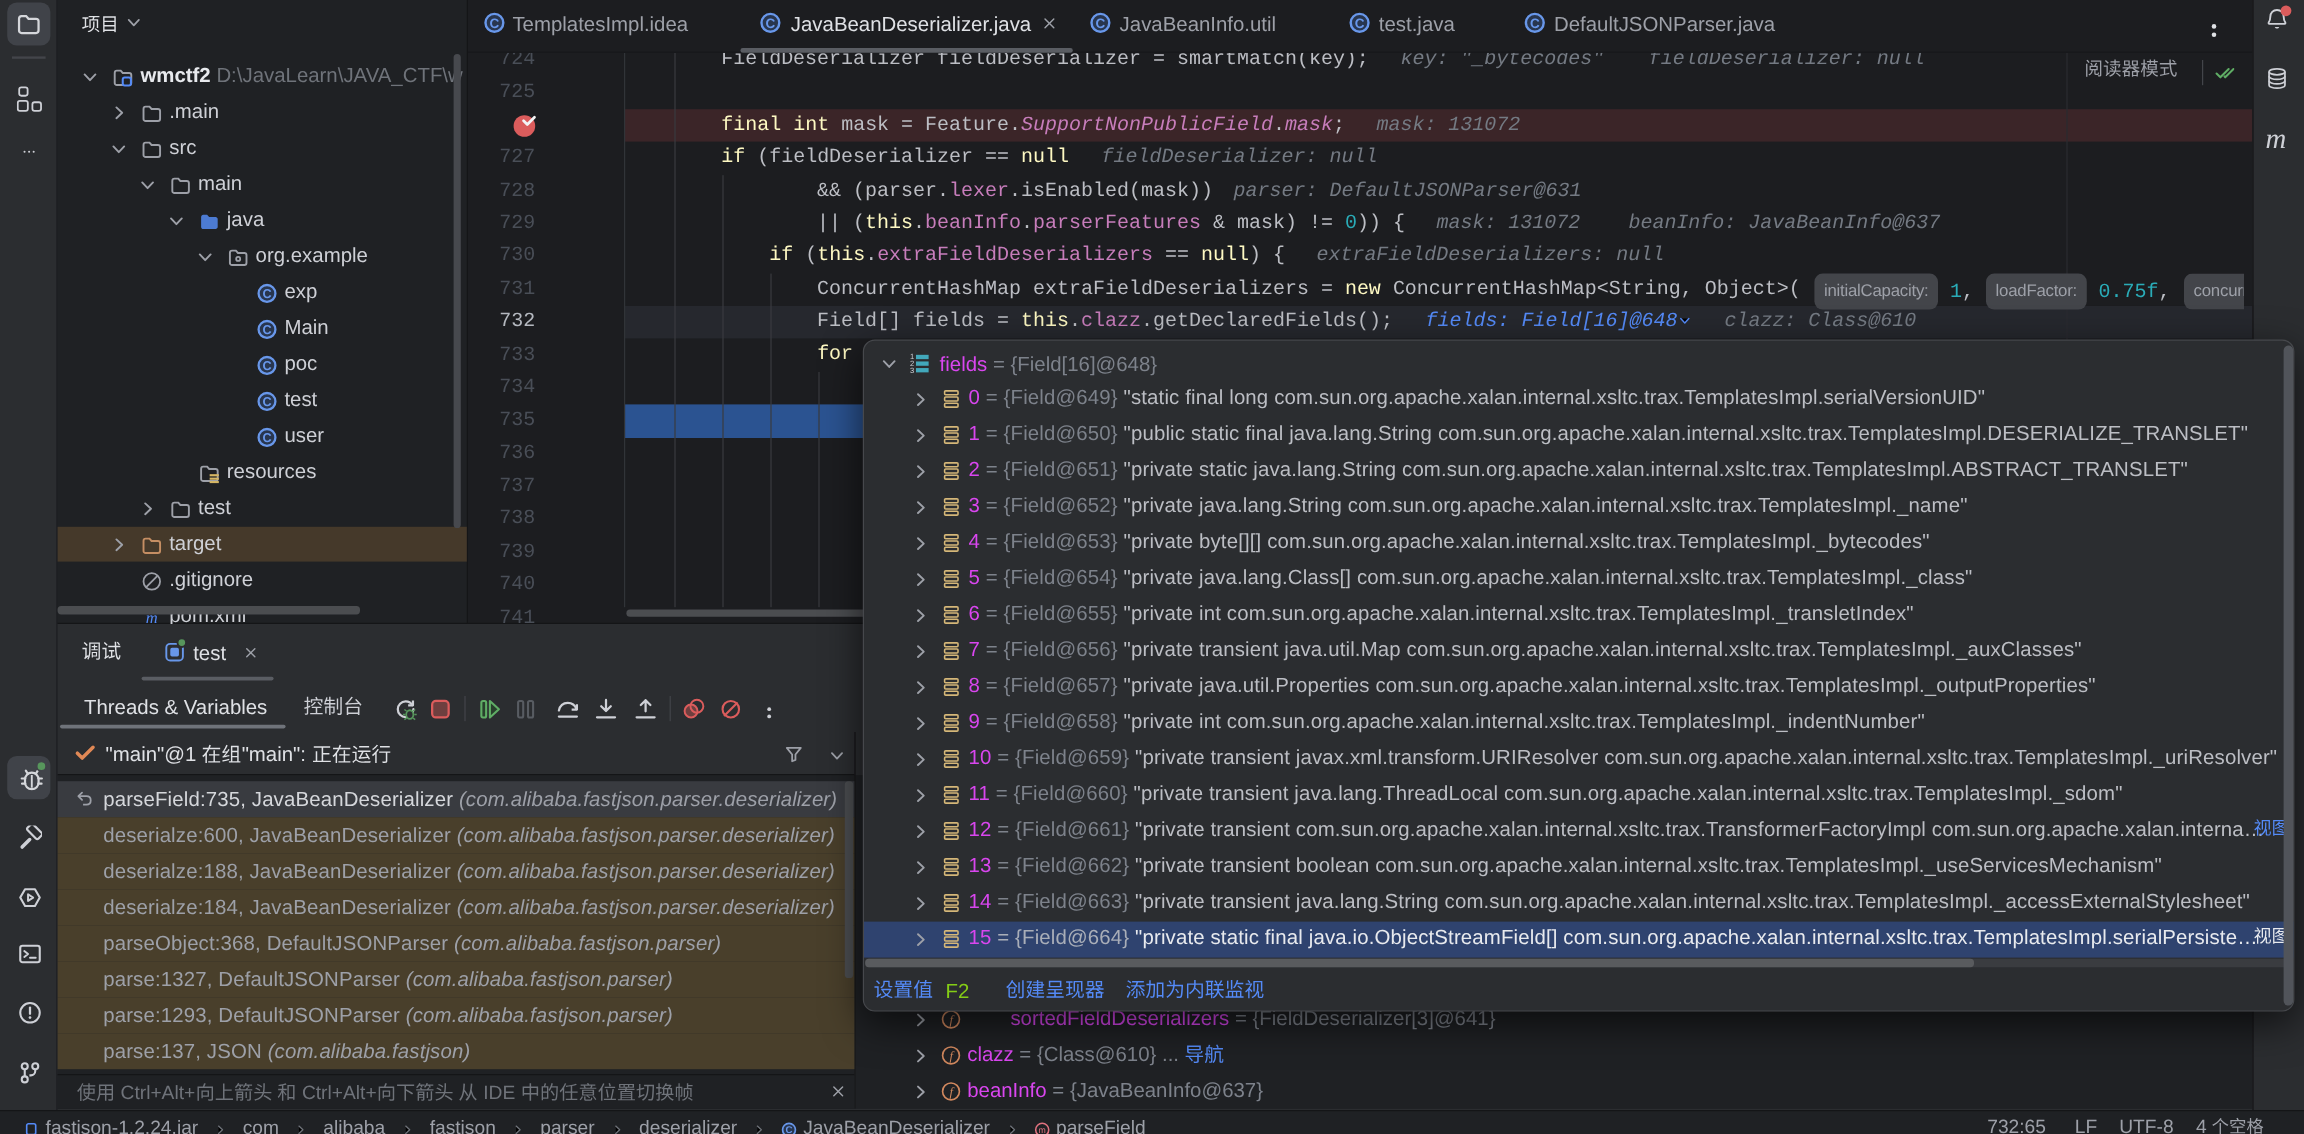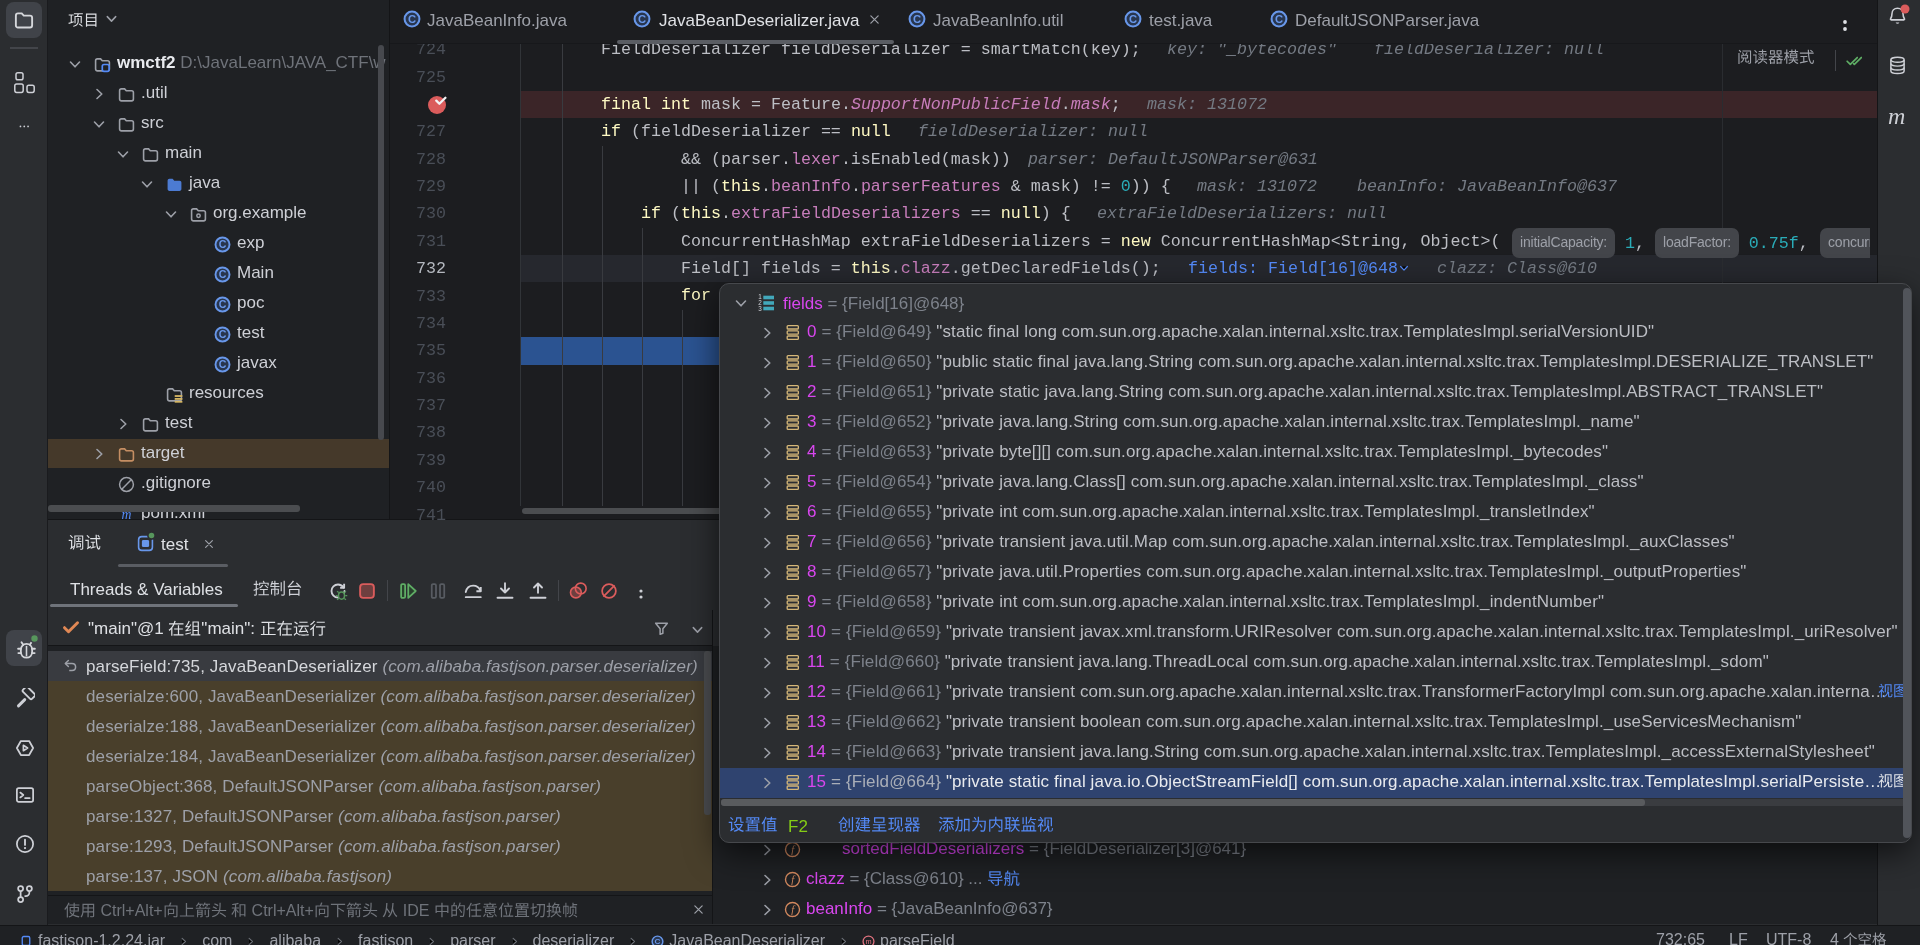--- a/index.html
+++ b/index.html
@@ -6,21 +6,21 @@
 .abs{position:absolute}
 svg.cj{display:inline-block;vertical-align:-0.12em;fill:currentColor}
 .row{position:absolute;white-space:pre}
 .ui{font-size:17px;color:#ced0d6}
 .mono{font-family:"Liberation Mono",monospace;font-size:16.66px;white-space:pre;color:#bcbec4}
 .it{font-style:italic}
 .kw{color:#fef9c3}
 .fld{color:#c77dbb}
 .num{color:#2aacb8}
 .hint{color:#747a83;font-style:italic}
-.hintb{color:#548af7;}
+.hintb{color:#548af7;font-style:italic}
 .chip{display:inline-block;background:#43454a;color:#9da0a8;border-radius:7px;
   font-family:"Liberation Sans",sans-serif;font-size:14px;font-style:normal;
   padding:1px 8px 2px;vertical-align:0.06em;letter-spacing:-0.2px}
 .ref{color:#7d828b}
 .oname{color:#d946ef}
 </style></head>
 <body>
 <svg width="0" height="0" style="position:absolute">
     <defs>
       <path id="k0" d="M61.8 38V59.1C61.8 69.6 59.1 82.4 31.9 89.9C33.5 91.4 35.7 94.1 36.6 95.7C64.9 86.8 69.3 72.2 69.3 59.1V38ZM68.9 78.9C76.6 83.9 86.4 91.1 91.1 95.9L96.1 90.6C91.3 85.9 81.3 79 73.6 74.2ZM2.9 69.6 4.8 77.4C14 74.3 26.2 70.1 37.9 66.1L36.9 59.6L24.7 63.3V23H36.3V15.8H4.6V23H17.2V65.5ZM41.7 25.6V72.7H49V32.4H81.6V72.5H89.1V25.6H65.5C67 22.5 68.6 18.8 70.2 15.2H95.7V8.4H38.1V15.2H61.3C60.3 18.6 59.1 22.4 57.8 25.6Z"></path>
@@ -122,21 +122,21 @@
       <path d="M3.5 6 L8 10.8 L12.5 6" stroke="#9da0a8" stroke-width="1.6" stroke-linecap="round" stroke-linejoin="round"></path>
     </svg><svg class="abs" style="left:67px;top:56px" width="16" height="16" viewBox="0 0 16 16" fill="none">
       <path d="M3.5 6 L8 10.8 L12.5 6" stroke="#9da0a8" stroke-width="1.6" stroke-linecap="round" stroke-linejoin="round"></path>
     </svg><svg class="abs" style="left:94px;top:56px" width="17" height="17" viewBox="0 0 16 16" fill="none">
       <path d="M1.5 4.5c0-1 .7-1.8 1.7-1.8h3l1.6 1.8h5c1 0 1.7.8 1.7 1.7v6c0 1-.7 1.8-1.7 1.8H3.2c-1 0-1.7-.8-1.7-1.7z" stroke="#9da0a8" stroke-width="1.5"></path>
       <rect x="7.8" y="8" width="6.4" height="6.4" rx="1.6" fill="#1f2124" stroke="#548af7" stroke-width="1.6"></rect>
     </svg><div class="abs ui" style="left:117px;top:53px"><span style="font-weight:bold;color:#e8eaee">wmctf2</span> <span style="color:#6f737a">D:\JavaLearn\JAVA_CTF\w</span></div><svg class="abs" style="left:91px;top:86px" width="16" height="16" viewBox="0 0 16 16" fill="none">
       <path d="M6 3.5 L10.8 8 L6 12.5" stroke="#9da0a8" stroke-width="1.6" stroke-linecap="round" stroke-linejoin="round"></path>
     </svg><svg class="abs" style="left:118px;top:86px" width="17" height="17" viewBox="0 0 16 16" fill="none">
       <path d="M1.5 4.5c0-1 .7-1.8 1.7-1.8h3l1.6 1.8h5c1 0 1.7.8 1.7 1.7v6c0 1-.7 1.8-1.7 1.8H3.2c-1 0-1.7-.8-1.7-1.7z" stroke="#9da0a8" stroke-width="1.5"></path>
-    </svg><div class="abs ui" style="left:141px;top:83px">.util</div><svg class="abs" style="left:91px;top:116px" width="16" height="16" viewBox="0 0 16 16" fill="none">
+    </svg><div class="abs ui" style="left:141px;top:83px">.main</div><svg class="abs" style="left:91px;top:116px" width="16" height="16" viewBox="0 0 16 16" fill="none">
       <path d="M3.5 6 L8 10.8 L12.5 6" stroke="#9da0a8" stroke-width="1.6" stroke-linecap="round" stroke-linejoin="round"></path>
     </svg><svg class="abs" style="left:118px;top:116px" width="17" height="17" viewBox="0 0 16 16" fill="none">
       <path d="M1.5 4.5c0-1 .7-1.8 1.7-1.8h3l1.6 1.8h5c1 0 1.7.8 1.7 1.7v6c0 1-.7 1.8-1.7 1.8H3.2c-1 0-1.7-.8-1.7-1.7z" stroke="#9da0a8" stroke-width="1.5"></path>
     </svg><div class="abs ui" style="left:141px;top:113px">src</div><svg class="abs" style="left:115px;top:146px" width="16" height="16" viewBox="0 0 16 16" fill="none">
       <path d="M3.5 6 L8 10.8 L12.5 6" stroke="#9da0a8" stroke-width="1.6" stroke-linecap="round" stroke-linejoin="round"></path>
     </svg><svg class="abs" style="left:142px;top:146px" width="17" height="17" viewBox="0 0 16 16" fill="none">
       <path d="M1.5 4.5c0-1 .7-1.8 1.7-1.8h3l1.6 1.8h5c1 0 1.7.8 1.7 1.7v6c0 1-.7 1.8-1.7 1.8H3.2c-1 0-1.7-.8-1.7-1.7z" stroke="#9da0a8" stroke-width="1.5"></path>
     </svg><div class="abs ui" style="left:165px;top:143px">main</div><svg class="abs" style="left:139px;top:176px" width="16" height="16" viewBox="0 0 16 16" fill="none">
       <path d="M3.5 6 L8 10.8 L12.5 6" stroke="#9da0a8" stroke-width="1.6" stroke-linecap="round" stroke-linejoin="round"></path>
     </svg><svg class="abs" style="left:166px;top:176px" width="17" height="17" viewBox="0 0 16 16" fill="none">
@@ -154,21 +154,21 @@
       <text x="8" y="11.6" font-family="Liberation Sans" font-size="10" font-weight="bold" fill="#6897ea" text-anchor="middle" stroke="none">C</text>
     </svg><div class="abs ui" style="left:237px;top:263px">Main</div><svg class="abs" style="left:214px;top:296px" width="17" height="17" viewBox="0 0 16 16" fill="none">
       <circle cx="8" cy="8" r="6.6" stroke="#6897ea" stroke-width="1.8" fill="#28364f"></circle>
       <text x="8" y="11.6" font-family="Liberation Sans" font-size="10" font-weight="bold" fill="#6897ea" text-anchor="middle" stroke="none">C</text>
     </svg><div class="abs ui" style="left:237px;top:293px">poc</div><svg class="abs" style="left:214px;top:326px" width="17" height="17" viewBox="0 0 16 16" fill="none">
       <circle cx="8" cy="8" r="6.6" stroke="#6897ea" stroke-width="1.8" fill="#28364f"></circle>
       <text x="8" y="11.6" font-family="Liberation Sans" font-size="10" font-weight="bold" fill="#6897ea" text-anchor="middle" stroke="none">C</text>
     </svg><div class="abs ui" style="left:237px;top:323px">test</div><svg class="abs" style="left:214px;top:356px" width="17" height="17" viewBox="0 0 16 16" fill="none">
       <circle cx="8" cy="8" r="6.6" stroke="#6897ea" stroke-width="1.8" fill="#28364f"></circle>
       <text x="8" y="11.6" font-family="Liberation Sans" font-size="10" font-weight="bold" fill="#6897ea" text-anchor="middle" stroke="none">C</text>
-    </svg><div class="abs ui" style="left:237px;top:353px">javax</div><svg class="abs" style="left:166px;top:386px" width="17" height="17" viewBox="0 0 16 16" fill="none">
+    </svg><div class="abs ui" style="left:237px;top:353px">user</div><svg class="abs" style="left:166px;top:386px" width="17" height="17" viewBox="0 0 16 16" fill="none">
       <path d="M1.5 4.5c0-1 .7-1.8 1.7-1.8h3l1.6 1.8h5c1 0 1.7.8 1.7 1.7v6c0 1-.7 1.8-1.7 1.8H3.2c-1 0-1.7-.8-1.7-1.7z" stroke="#9da0a8" stroke-width="1.5"></path>
       <rect x="8.2" y="8.6" width="7.2" height="1.7" fill="#d5b664"></rect>
       <rect x="8.2" y="11.3" width="7.2" height="1.7" fill="#d5b664"></rect>
       <rect x="8.2" y="14" width="7.2" height="1.7" fill="#d5b664"></rect>
     </svg><div class="abs ui" style="left:189px;top:383px">resources</div><svg class="abs" style="left:115px;top:416px" width="16" height="16" viewBox="0 0 16 16" fill="none">
       <path d="M6 3.5 L10.8 8 L6 12.5" stroke="#9da0a8" stroke-width="1.6" stroke-linecap="round" stroke-linejoin="round"></path>
     </svg><svg class="abs" style="left:142px;top:416px" width="17" height="17" viewBox="0 0 16 16" fill="none">
       <path d="M1.5 4.5c0-1 .7-1.8 1.7-1.8h3l1.6 1.8h5c1 0 1.7.8 1.7 1.7v6c0 1-.7 1.8-1.7 1.8H3.2c-1 0-1.7-.8-1.7-1.7z" stroke="#9da0a8" stroke-width="1.5"></path>
     </svg><div class="abs ui" style="left:165px;top:413px">test</div><div class="abs" style="left:48px;top:439px;width:341px;height:29px;background:#45392a"></div><svg class="abs" style="left:91px;top:446px" width="16" height="16" viewBox="0 0 16 16" fill="none">
       <path d="M6 3.5 L10.8 8 L6 12.5" stroke="#9da0a8" stroke-width="1.6" stroke-linecap="round" stroke-linejoin="round"></path>
@@ -181,21 +181,21 @@
       <text x="8" y="12.5" font-family="Liberation Serif" font-style="italic" font-size="13" fill="#548af7" text-anchor="middle">m</text>
     </svg><div class="abs ui" style="left:141px;top:503px">pom.xml</div><div class="abs" style="left:378px;top:45px;width:6px;height:395px;background:#47494e;border-radius:4px"></div><div class="abs" style="left:48px;top:505px;width:252px;height:7px;background:#4b4d50;border-radius:3px"></div>
 <div class="abs" style="left:390px;top:0;width:1487px;height:520px;background:#1c1d20;border-bottom:1px solid #141517"></div><div class="abs" style="left:520px;top:90.8px;width:1357px;height:27.4px;background:#3b2528"></div><div class="abs" style="left:520px;top:255.1px;width:1357px;height:27.4px;background:#26282e"></div><div class="abs" style="left:520px;top:337.2px;width:1357px;height:27.4px;background:#2b5391"></div><div class="abs" style="left:561.5px;top:44.0px;width:1px;height:462.0px;background:#393b40"></div><div class="abs" style="left:601.5px;top:145.6px;width:1px;height:360.4px;background:#393b40"></div><div class="abs" style="left:641.5px;top:227.7px;width:1px;height:278.3px;background:#393b40"></div><div class="abs" style="left:681.5px;top:309.9px;width:1px;height:196.1px;background:#393b40"></div><div class="abs" style="left:1722px;top:44px;width:1px;height:239px;background:#2a2c30"></div><div class="abs" style="left:519.5px;top:44px;width:1px;height:462px;background:#313438"></div><div class="abs mono" style="right:1474px;top:36.1px;color:#494e57;line-height:27.375px">724</div><div class="abs mono" style="right:1474px;top:63.5px;color:#494e57;line-height:27.375px">725</div><div class="abs mono" style="right:1474px;top:118.2px;color:#494e57;line-height:27.375px">727</div><div class="abs mono" style="right:1474px;top:145.6px;color:#494e57;line-height:27.375px">728</div><div class="abs mono" style="right:1474px;top:173.0px;color:#494e57;line-height:27.375px">729</div><div class="abs mono" style="right:1474px;top:200.3px;color:#494e57;line-height:27.375px">730</div><div class="abs mono" style="right:1474px;top:227.7px;color:#494e57;line-height:27.375px">731</div><div class="abs mono" style="right:1474px;top:255.1px;color:#b4b8bf;line-height:27.375px">732</div><div class="abs mono" style="right:1474px;top:282.5px;color:#494e57;line-height:27.375px">733</div><div class="abs mono" style="right:1474px;top:309.9px;color:#494e57;line-height:27.375px">734</div><div class="abs mono" style="right:1474px;top:337.2px;color:#494e57;line-height:27.375px">735</div><div class="abs mono" style="right:1474px;top:364.6px;color:#494e57;line-height:27.375px">736</div><div class="abs mono" style="right:1474px;top:392.0px;color:#494e57;line-height:27.375px">737</div><div class="abs mono" style="right:1474px;top:419.4px;color:#494e57;line-height:27.375px">738</div><div class="abs mono" style="right:1474px;top:446.7px;color:#494e57;line-height:27.375px">739</div><div class="abs mono" style="right:1474px;top:474.1px;color:#494e57;line-height:27.375px">740</div><div class="abs mono" style="right:1474px;top:501.5px;color:#494e57;line-height:27.375px">741</div><svg class="abs" style="left:427px;top:95px" width="20" height="20" viewBox="0 0 20 20">
       <circle cx="10" cy="10" r="9" fill="#db5c5c"></circle>
       <path d="M9.3 5.6l3.1 3.1 6-6" stroke="#f2f3f5" stroke-width="2.3" fill="none" stroke-linecap="round" stroke-linejoin="round"></path>
     </svg><div class="abs mono" style="left:521px;top:36.10px;line-height:27.375px;height:27.375px">        FieldDeserializer fieldDeserializer <span style="color:#bcbec4">=</span> smartMatch(key);</div><div class="abs mono hint" style="left:1167px;top:36.10px;line-height:27.375px">key: "_bytecodes"</div><div class="abs mono hint" style="left:1374px;top:36.10px;line-height:27.375px">fieldDeserializer: null</div><div class="abs mono" style="left:521px;top:90.85px;line-height:27.375px;height:27.375px">        <span class="kw">final</span> <span class="kw">int</span> mask = Feature.<span class="fld it">SupportNonPublicField</span>.<span class="fld it">mask</span>;</div><div class="abs mono hint" style="left:1147px;top:90.85px;line-height:27.375px">mask: 131072</div><div class="abs mono" style="left:521px;top:118.22px;line-height:27.375px;height:27.375px">        <span class="kw">if</span> (fieldDeserializer == <span class="kw">null</span></div><div class="abs mono hint" style="left:918px;top:118.22px;line-height:27.375px">fieldDeserializer: null</div><div class="abs mono" style="left:521px;top:145.60px;line-height:27.375px;height:27.375px">                &amp;&amp; (parser.<span class="fld">lexer</span>.isEnabled(mask))</div><div class="abs mono hint" style="left:1028px;top:145.60px;line-height:27.375px">parser: DefaultJSONParser@631</div><div class="abs mono" style="left:521px;top:172.97px;line-height:27.375px;height:27.375px">                || (<span class="kw">this</span>.<span class="fld">beanInfo</span>.<span class="fld">parserFeatures</span> &amp; mask) != <span class="num">0</span>)) {</div><div class="abs mono hint" style="left:1197px;top:172.97px;line-height:27.375px">mask: 131072</div><div class="abs mono hint" style="left:1357px;top:172.97px;line-height:27.375px">beanInfo: JavaBeanInfo@637</div><div class="abs mono" style="left:521px;top:200.35px;line-height:27.375px;height:27.375px">            <span class="kw">if</span> (<span class="kw">this</span>.<span class="fld">extraFieldDeserializers</span> == <span class="kw">null</span>) {</div><div class="abs mono hint" style="left:1097px;top:200.35px;line-height:27.375px">extraFieldDeserializers: null</div><div class="abs mono" style="left:521px;top:227.72px;line-height:27.375px;height:27.375px">                ConcurrentHashMap extraFieldDeserializers = <span class="kw">new</span> ConcurrentHashMap&lt;String, Object&gt;(</div><div class="abs mono" style="left:1512px;top:227.72px;line-height:27.375px"><span class="chip">initialCapacity:</span> <span class="num">1</span>,</div><div class="abs mono" style="left:1655px;top:227.72px;line-height:27.375px"><span class="chip">loadFactor:</span> <span class="num">0.75f</span>,</div><div class="abs mono" style="left:1820px;top:227.72px;line-height:27.375px;width:50px;overflow:hidden"><span class="chip">concurrencyLevel:</span></div><div class="abs mono" style="left:521px;top:255.10px;line-height:27.375px;height:27.375px">                Field[] fields = <span class="kw">this</span>.<span class="fld">clazz</span>.getDeclaredFields();</div><div class="abs mono hintb" style="left:1188px;top:255.10px;line-height:27.375px">fields: Field[16]@648<svg width="12" height="12" viewBox="0 0 16 16" style="vertical-align:-1px">
         <path d="M3.5 6 L8 10.8 L12.5 6" stroke="#548af7" stroke-width="1.6" stroke-linecap="round" stroke-linejoin="round"></path>
       </svg></div><div class="abs mono hint" style="left:1437px;top:255.10px;line-height:27.375px">clazz: Class@610</div><div class="abs mono" style="left:521px;top:282.48px;line-height:27.375px;height:27.375px">                <span class="kw">for</span> (Field field : fields) {</div><div class="abs" style="left:390px;top:0;width:1487px;height:44px;background:#1c1d20;border-bottom:1px solid #17181b"></div><svg class="abs" style="left:403px;top:10px" width="18" height="18" viewBox="0 0 16 16" fill="none">
       <circle cx="8" cy="8" r="6.6" stroke="#6897ea" stroke-width="1.8" fill="#28364f"></circle>
       <text x="8" y="11.6" font-family="Liberation Sans" font-size="10" font-weight="bold" fill="#6897ea" text-anchor="middle" stroke="none">C</text>
-    </svg><div class="abs ui" style="left:427px;top:11px;color:#9da0a8">JavaBeanInfo.java</div><svg class="abs" style="left:633px;top:10px" width="18" height="18" viewBox="0 0 16 16" fill="none">
+    </svg><div class="abs ui" style="left:427px;top:11px;color:#9da0a8">TemplatesImpl.idea</div><svg class="abs" style="left:633px;top:10px" width="18" height="18" viewBox="0 0 16 16" fill="none">
       <circle cx="8" cy="8" r="6.6" stroke="#6897ea" stroke-width="1.8" fill="#28364f"></circle>
       <text x="8" y="11.6" font-family="Liberation Sans" font-size="10" font-weight="bold" fill="#6897ea" text-anchor="middle" stroke="none">C</text>
     </svg><div class="abs ui" style="left:659px;top:11px;color:#dfe1e5">JavaBeanDeserializer.java</div><svg class="abs" style="left:868px;top:13px" width="13" height="13" viewBox="0 0 16 16">
       <path d="M3.5 3.5l9 9M12.5 3.5l-9 9" stroke="#9da0a8" stroke-width="1.5" stroke-linecap="round"></path>
     </svg><svg class="abs" style="left:908px;top:10px" width="18" height="18" viewBox="0 0 16 16" fill="none">
       <circle cx="8" cy="8" r="6.6" stroke="#6897ea" stroke-width="1.8" fill="#28364f"></circle>
       <text x="8" y="11.6" font-family="Liberation Sans" font-size="10" font-weight="bold" fill="#6897ea" text-anchor="middle" stroke="none">C</text>
     </svg><div class="abs ui" style="left:933px;top:11px;color:#9da0a8">JavaBeanInfo.util</div><svg class="abs" style="left:1124px;top:10px" width="18" height="18" viewBox="0 0 16 16" fill="none">
       <circle cx="8" cy="8" r="6.6" stroke="#6897ea" stroke-width="1.8" fill="#28364f"></circle>
       <text x="8" y="11.6" font-family="Liberation Sans" font-size="10" font-weight="bold" fill="#6897ea" text-anchor="middle" stroke="none">C</text>

